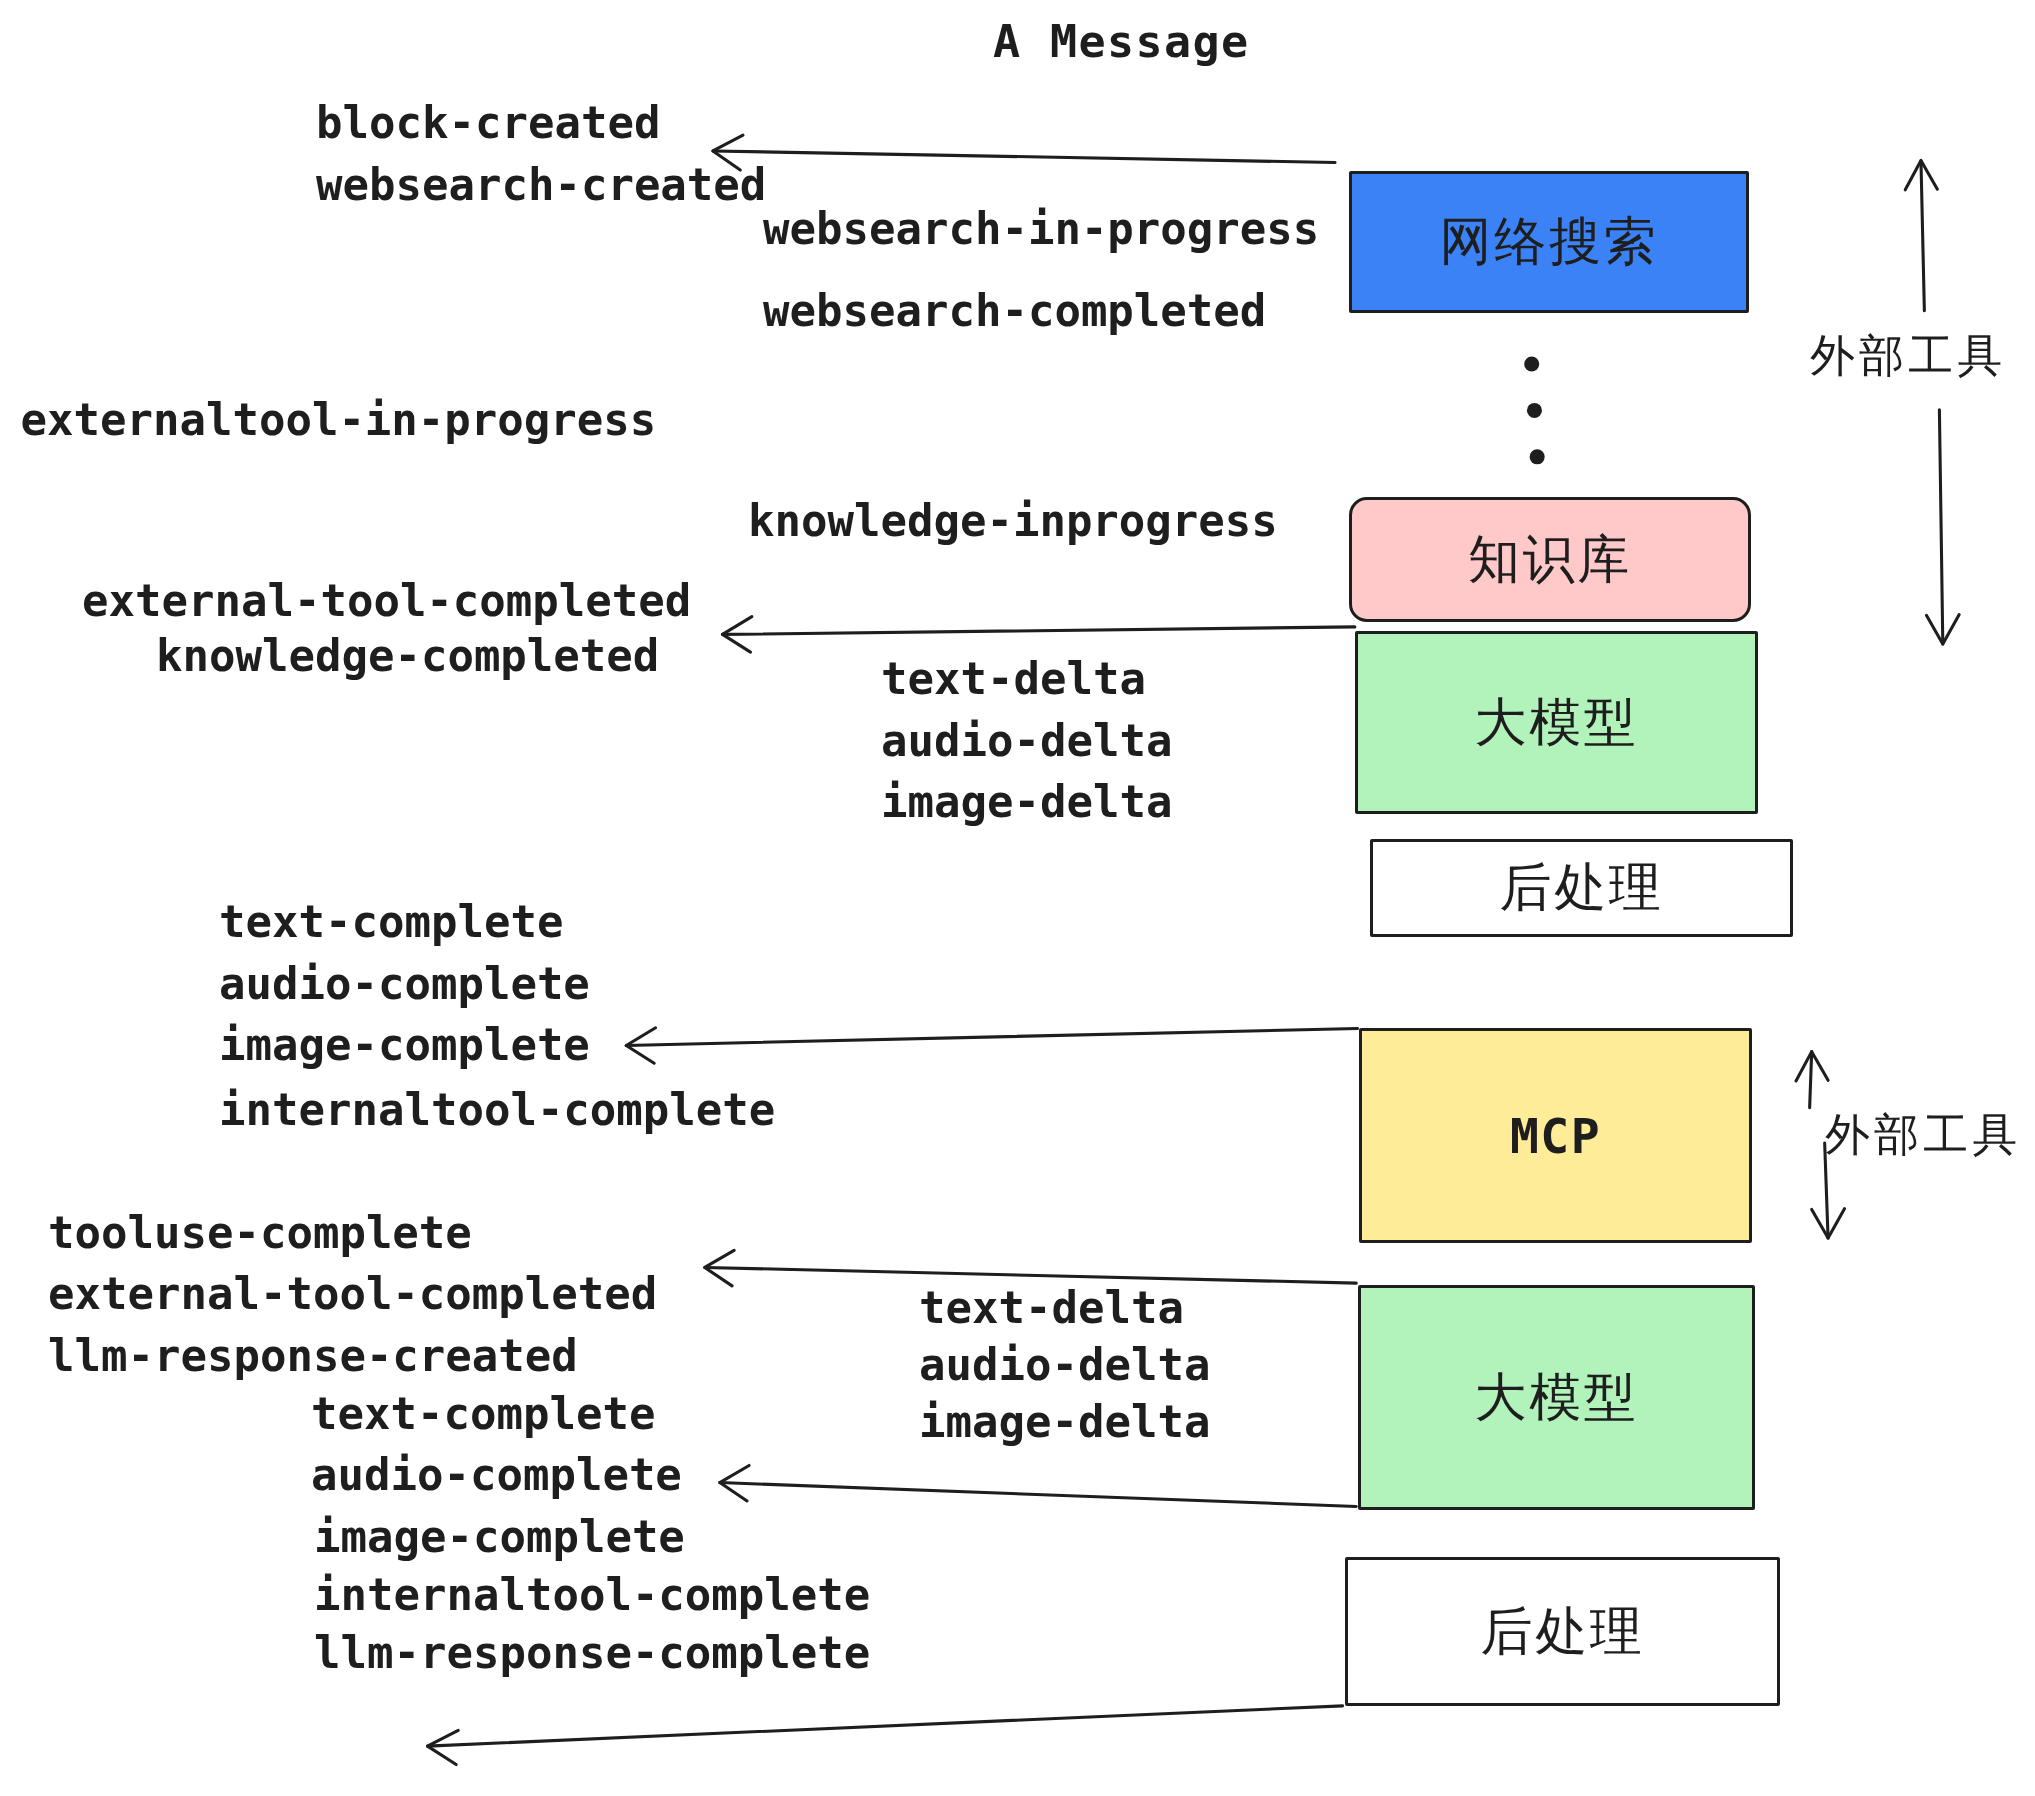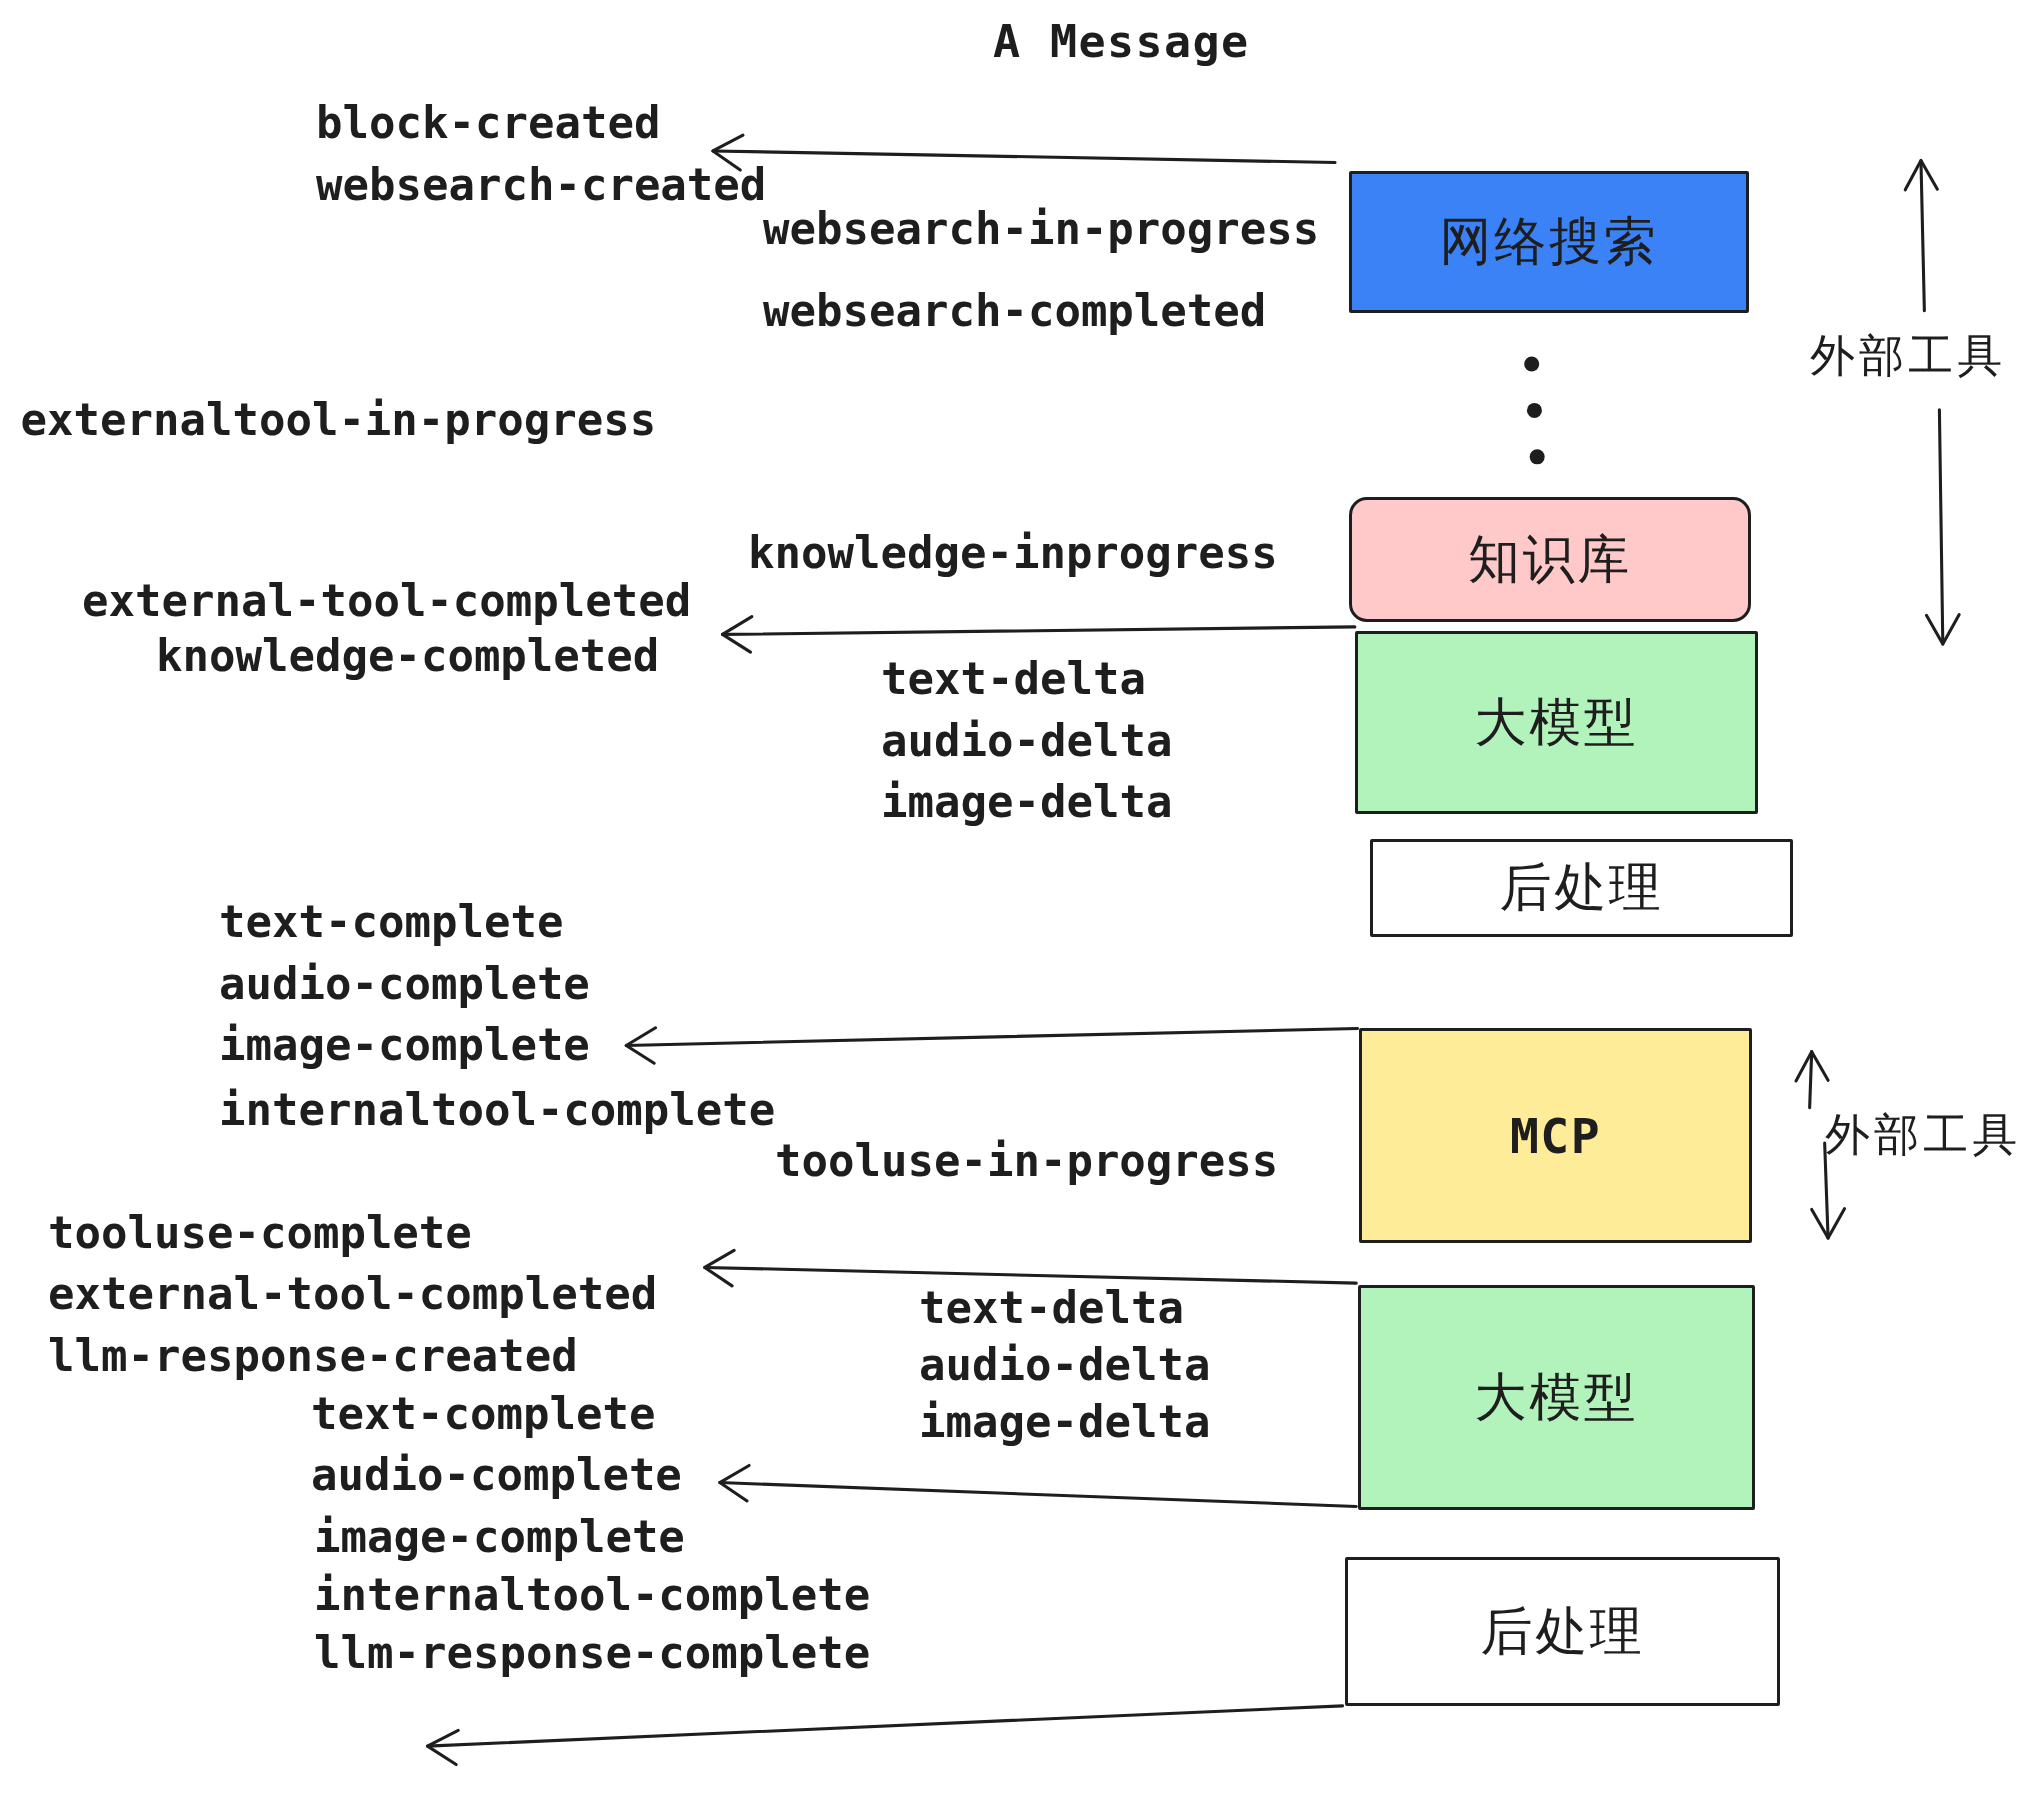--- a/index.html
+++ b/index.html
@@ -79,31 +79,30 @@
     </g>
   </svg>
 
   <div class="title">A Message</div>
 
   <div class="ev" style="left:316px;top:101px">block-created</div>
   <div class="ev" style="left:316px;top:163px">websearch-created</div>
   <div class="ev" style="left:763px;top:207px">websearch-in-progress</div>
   <div class="ev" style="left:763px;top:289px">websearch-completed</div>
   <div class="ev" style="left:20.5px;top:398px">externaltool-in-progress</div>
-  <div class="ev" style="left:748px;top:531px">knowledge-inprogress</div>
+  <div class="ev" style="left:748px;top:499px">knowledge-inprogress</div>
   <div class="ev" style="left:82px;top:579px">external-tool-completed</div>
   <div class="ev" style="left:156px;top:634px">knowledge-completed</div>
   <div class="ev" style="left:881px;top:657px">text-delta</div>
   <div class="ev" style="left:881px;top:719px">audio-delta</div>
   <div class="ev" style="left:881px;top:780px">image-delta</div>
   <div class="ev" style="left:219px;top:900px">text-complete</div>
   <div class="ev" style="left:219px;top:962px">audio-complete</div>
   <div class="ev" style="left:219px;top:1023px">image-complete</div>
   <div class="ev" style="left:219px;top:1088px">internaltool-complete</div>
-  <div class="ev" style="left:775px;top:1139px">tooluse-in-progress</div>
   <div class="ev" style="left:48px;top:1211px">tooluse-complete</div>
   <div class="ev" style="left:48px;top:1272px">external-tool-completed</div>
   <div class="ev" style="left:48px;top:1334px">llm-response-created</div>
   <div class="ev" style="left:919px;top:1286px">text-delta</div>
   <div class="ev" style="left:919px;top:1343px">audio-delta</div>
   <div class="ev" style="left:919px;top:1400px">image-delta</div>
   <div class="ev" style="left:311px;top:1392px">text-complete</div>
   <div class="ev" style="left:311px;top:1453px">audio-complete</div>
   <div class="ev" style="left:314px;top:1515px">image-complete</div>
   <div class="ev" style="left:314px;top:1573px">internaltool-complete</div>

